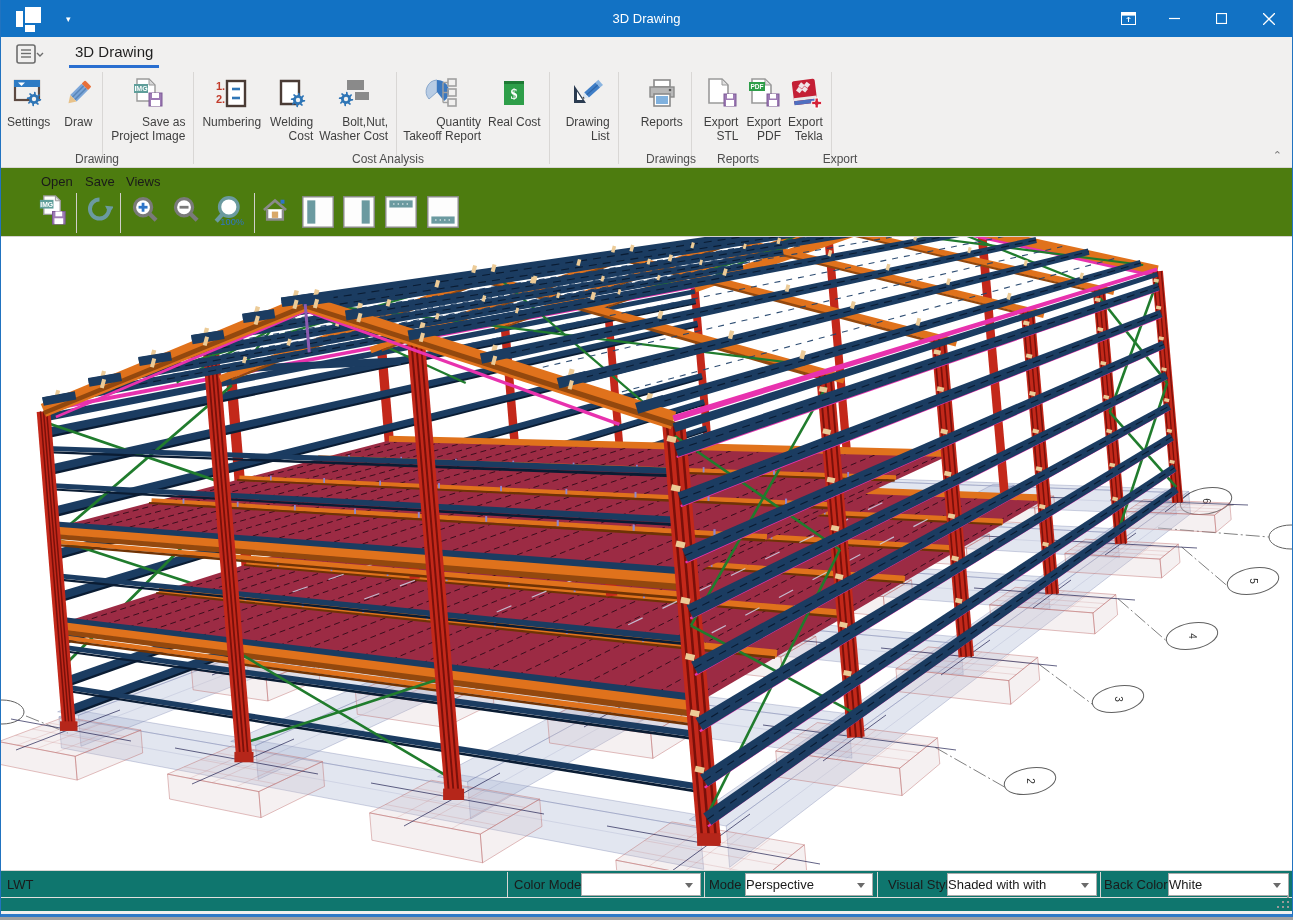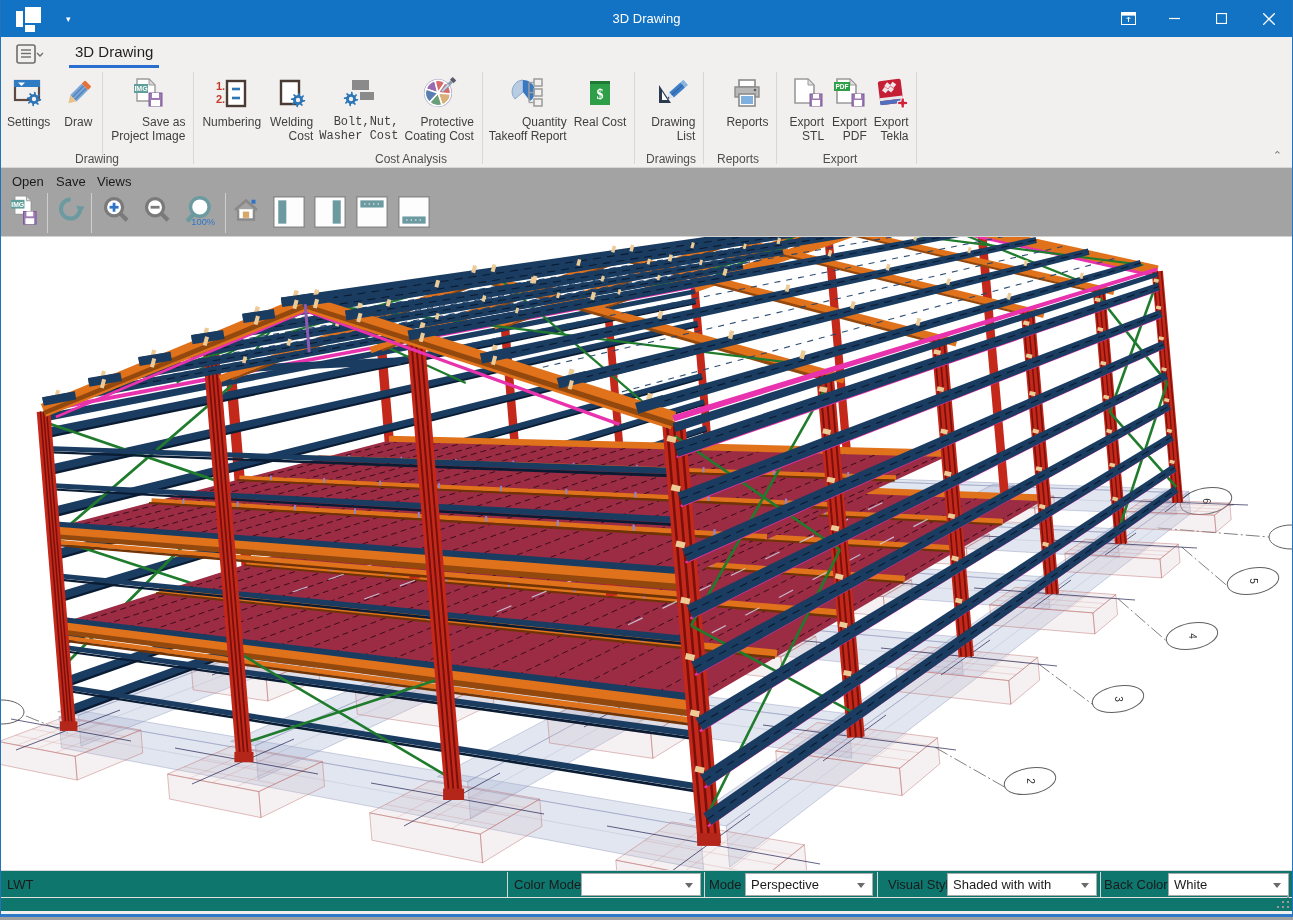--- a/index.html
+++ b/index.html
@@ -15,30 +15,30 @@
 .appmenu{margin-left:14px;width:30px;height:22px;position:relative;}
 .tab{margin-left:24px;font-size:15px;color:#1f1f1f;padding:3px 6px 5px 6px;border-bottom:3px solid #2a6fd0;}
 .bigrow{display:flex;align-items:flex-start;height:97px;}
 .rbtn{display:flex;flex-direction:column;align-items:center;padding:4px 6px 0 6px;}
 .ricon{height:38px;display:flex;align-items:center;justify-content:center;}
 .rlabel{font-size:12px;color:#3f3f3f;text-align:right;line-height:14px;margin-top:3px;}
 .rsep{width:1px;background:#d9d7d5;height:92px;margin:2px 2px 0 2px;}
 .grouprow{position:absolute;left:0;right:0;top:115px;height:20px;font-size:12px;color:#4e4e4e;}
 .grouprow span{position:absolute;transform:translateX(-50%);}
 .chev{position:absolute;right:10px;top:112px;color:#7a7a7a;font-size:11px;}
-.toolbar{height:68px;background:#a3a3a3;position:relative;}
+.toolbar{height:68px;background:#4d7c0f;position:relative;padding-left:29px;}
 .menurow{position:relative;height:22px;font-size:13px;color:#1a1a1a;}
 .menurow span{position:absolute;top:6px;}
 .iconrow{position:relative;height:44px;margin-top:1px;}
 .tsep{position:absolute;top:2px;width:1px;background:#d0cecb;height:40px;}
 .tico{position:absolute;top:3px;}
 .viewport{height:634px;background:#fff;border-top:1px solid #d5d3d1;position:relative;overflow:hidden;}
 .statusbar{height:41px;background:#0f766e;border-top:1px solid #d9d7d5;position:relative;font-size:13px;color:#1a1a1a;}
 .srow{height:27px;display:flex;align-items:center;border-bottom:1px solid #e2e0de;}
-.combo{height:23px;background:#fff;border:1px solid #ababab;position:relative;font-size:13px;color:#1a1a1a;display:flex;align-items:center;padding-left:5px;}
+.combo{height:23px;background:#fff;border:1px solid #ababab;position:relative;font-size:13px;color:#1a1a1a;display:flex;align-items:center;}
 .combo:after{content:"";position:absolute;right:7px;top:9px;border-left:4px solid transparent;border-right:4px solid transparent;border-top:5px solid #6a6a6a;}
 .grip{position:absolute;right:3px;bottom:3px;width:12px;height:12px;}
 .grip i{position:absolute;width:2px;height:2px;background:#9a9a9a;}
 </style></head><body>
 <div class="win">
  <div class="titlebar">
    <div class="tlogo">
         <div style="left:0;top:4;width:7px;height:16px;top:4px;"></div>
         <div style="left:9px;top:0px;width:16px;height:16px;"></div>
         <div style="left:9px;top:18px;width:10px;height:7px;"></div>
@@ -145,55 +145,32 @@
             <svg width="34" height="32" viewBox="0 0 34 32">
               <path d="M24 27H6V4h18v17" fill="#fff" stroke="#4a3b35" stroke-width="2.4"></path>
               <g transform="translate(23,23)">
                 <path d="M0.0 -7.2L1.5 -7.0L1.9 -4.6L3.5 -3.5L5.1 -5.1L6.1 -3.9L4.6 -1.9L5.0 0.0L7.2 0.0L7.0 1.5L4.6 1.9L3.5 3.5L5.1 5.1L3.9 6.1L1.9 4.6L0.0 5.0L0.0 7.2L-1.5 7.0L-1.9 4.6L-3.5 3.5L-5.1 5.1L-6.1 3.9L-4.6 1.9L-5.0 0.0L-7.2 0.0L-7.0 -1.5L-4.6 -1.9L-3.5 -3.5L-5.1 -5.1L-3.9 -6.1L-1.9 -4.6L-0.0 -5.0Z" fill="#2e75b6"></path>
                 <circle cx="0" cy="0" r="2.2" fill="#f1f0ef"></circle>
               </g>
             </svg>
           </div>
           <div class="rlabel">Welding<br>Cost</div>
         </div>
-    <div class="rbtn" style="margin-left:-6px;font-family:Liberation Mono, monospace;">
+    <div class="rbtn" style="margin-left:-6px;">
           <div class="ricon">
             <svg width="36" height="32" viewBox="0 0 36 32">
               <rect x="11" y="3" width="17" height="10" fill="#8a8a8a"></rect>
               <rect x="19" y="15" width="14" height="8" fill="#8a8a8a"></rect>
               <g transform="translate(10,22)">
                 <path d="M0.0 -7.2L1.5 -7.0L1.9 -4.6L3.5 -3.5L5.1 -5.1L6.1 -3.9L4.6 -1.9L5.0 0.0L7.2 0.0L7.0 1.5L4.6 1.9L3.5 3.5L5.1 5.1L3.9 6.1L1.9 4.6L0.0 5.0L0.0 7.2L-1.5 7.0L-1.9 4.6L-3.5 3.5L-5.1 5.1L-6.1 3.9L-4.6 1.9L-5.0 0.0L-7.2 0.0L-7.0 -1.5L-4.6 -1.9L-3.5 -3.5L-5.1 -5.1L-3.9 -6.1L-1.9 -4.6L-0.0 -5.0Z" fill="#2e75b6"></path>
                 <circle cx="0" cy="0" r="2.2" fill="#f1f0ef"></circle>
               </g>
             </svg>
           </div>
           <div class="rlabel">Bolt,Nut,<br>Washer Cost</div>
-        </div>
-    <div class="rbtn" style="margin-left:-6px;">
-          <div class="ricon">
-            <svg width="36" height="32" viewBox="0 0 36 32">
-              <g transform="translate(17,16)">
-                <circle r="13.5" fill="#e8e6f2" stroke="#a8a4c8" stroke-width="1.2"></circle>
-                <g stroke="#fff" stroke-width="1.6">
-                  <path d="M0 0L-12 -4A12.6 12.6 0 0 1 -3 -12.3Z" fill="#9a6ab0"></path>
-                  <path d="M0 0L-3 -12.3A12.6 12.6 0 0 1 7 -10.5Z" fill="#d96a6a"></path>
-                  <path d="M0 0L7 -10.5A12.6 12.6 0 0 1 12.5 1Z" fill="#d96a6a"></path>
-                  <path d="M0 0L12.5 1A12.6 12.6 0 0 1 4 12Z" fill="#d8b078"></path>
-                  <path d="M0 0L4 12A12.6 12.6 0 0 1 -8.5 9.3Z" fill="#6a9e78"></path>
-                  <path d="M0 0L-8.5 9.3A12.6 12.6 0 0 1 -12 -4Z" fill="#5a7eb0"></path>
-                </g>
-              </g>
-              <g transform="rotate(45 27 8)">
-                <rect x="24.7" y="-1" width="5" height="4" fill="#5a5a6a"></rect>
-                <rect x="25.7" y="3" width="3" height="4" fill="#8a9ab0"></rect>
-                <path d="M25.7 7h3l-0.4 9a1.1 1.1 0 0 1 -2.2 0z" fill="#c8d4e6" stroke="#7a8aa0" stroke-width="0.8"></path>
-              </g>
-            </svg>
-          </div>
-          <div class="rlabel">Protective<br>Coating Cost</div>
         </div>
     <div class="rsep"></div>
     <div class="rbtn" style="margin-left:-2px;">
           <div class="ricon">
             <svg width="36" height="32" viewBox="0 0 36 32">
               <path d="M13 3A11.5 11.5 0 0 0 5 22L13 15Z" fill="#b8cce4" stroke="#8aa8cc" stroke-width="1"></path>
               <path d="M13 3A11.5 11.5 0 0 1 20 24L13 15Z" fill="#3a78c0"></path>
               <rect x="24" y="2" width="8" height="7" fill="none" stroke="#a0a0a0" stroke-width="1.6"></rect>
               <rect x="24" y="12" width="8" height="7" fill="none" stroke="#a0a0a0" stroke-width="1.6"></rect>
               <rect x="24" y="22" width="8" height="7" fill="none" stroke="#a0a0a0" stroke-width="1.6"></rect>
@@ -292,21 +269,21 @@
               </g>
               <path d="M27 21h3.4v3.3h3.3v3.4h-3.3V31h-3.4v-3.3h-3.3v-3.4h3.3z" fill="#d42238" stroke="#fff" stroke-width="1"></path>
             </svg>
           </div>
           <div class="rlabel">Export<br>Tekla</div>
         </div>
     <div class="rsep"></div>
   </div>
   <div class="grouprow">
     <span style="left:96px;">Drawing</span>
-    <span style="left:410px;">Cost Analysis</span>
+    <span style="left:387px;">Cost Analysis</span>
     <span style="left:670px;">Drawings</span>
     <span style="left:737px;">Reports</span>
     <span style="left:839px;">Export</span>
   </div>
   <div class="chev">⌃</div>
  </div>
  <div class="toolbar">
    <div class="menurow">
         <span style="left:11px;">Open</span>
         <span style="left:55px;">Save</span>

